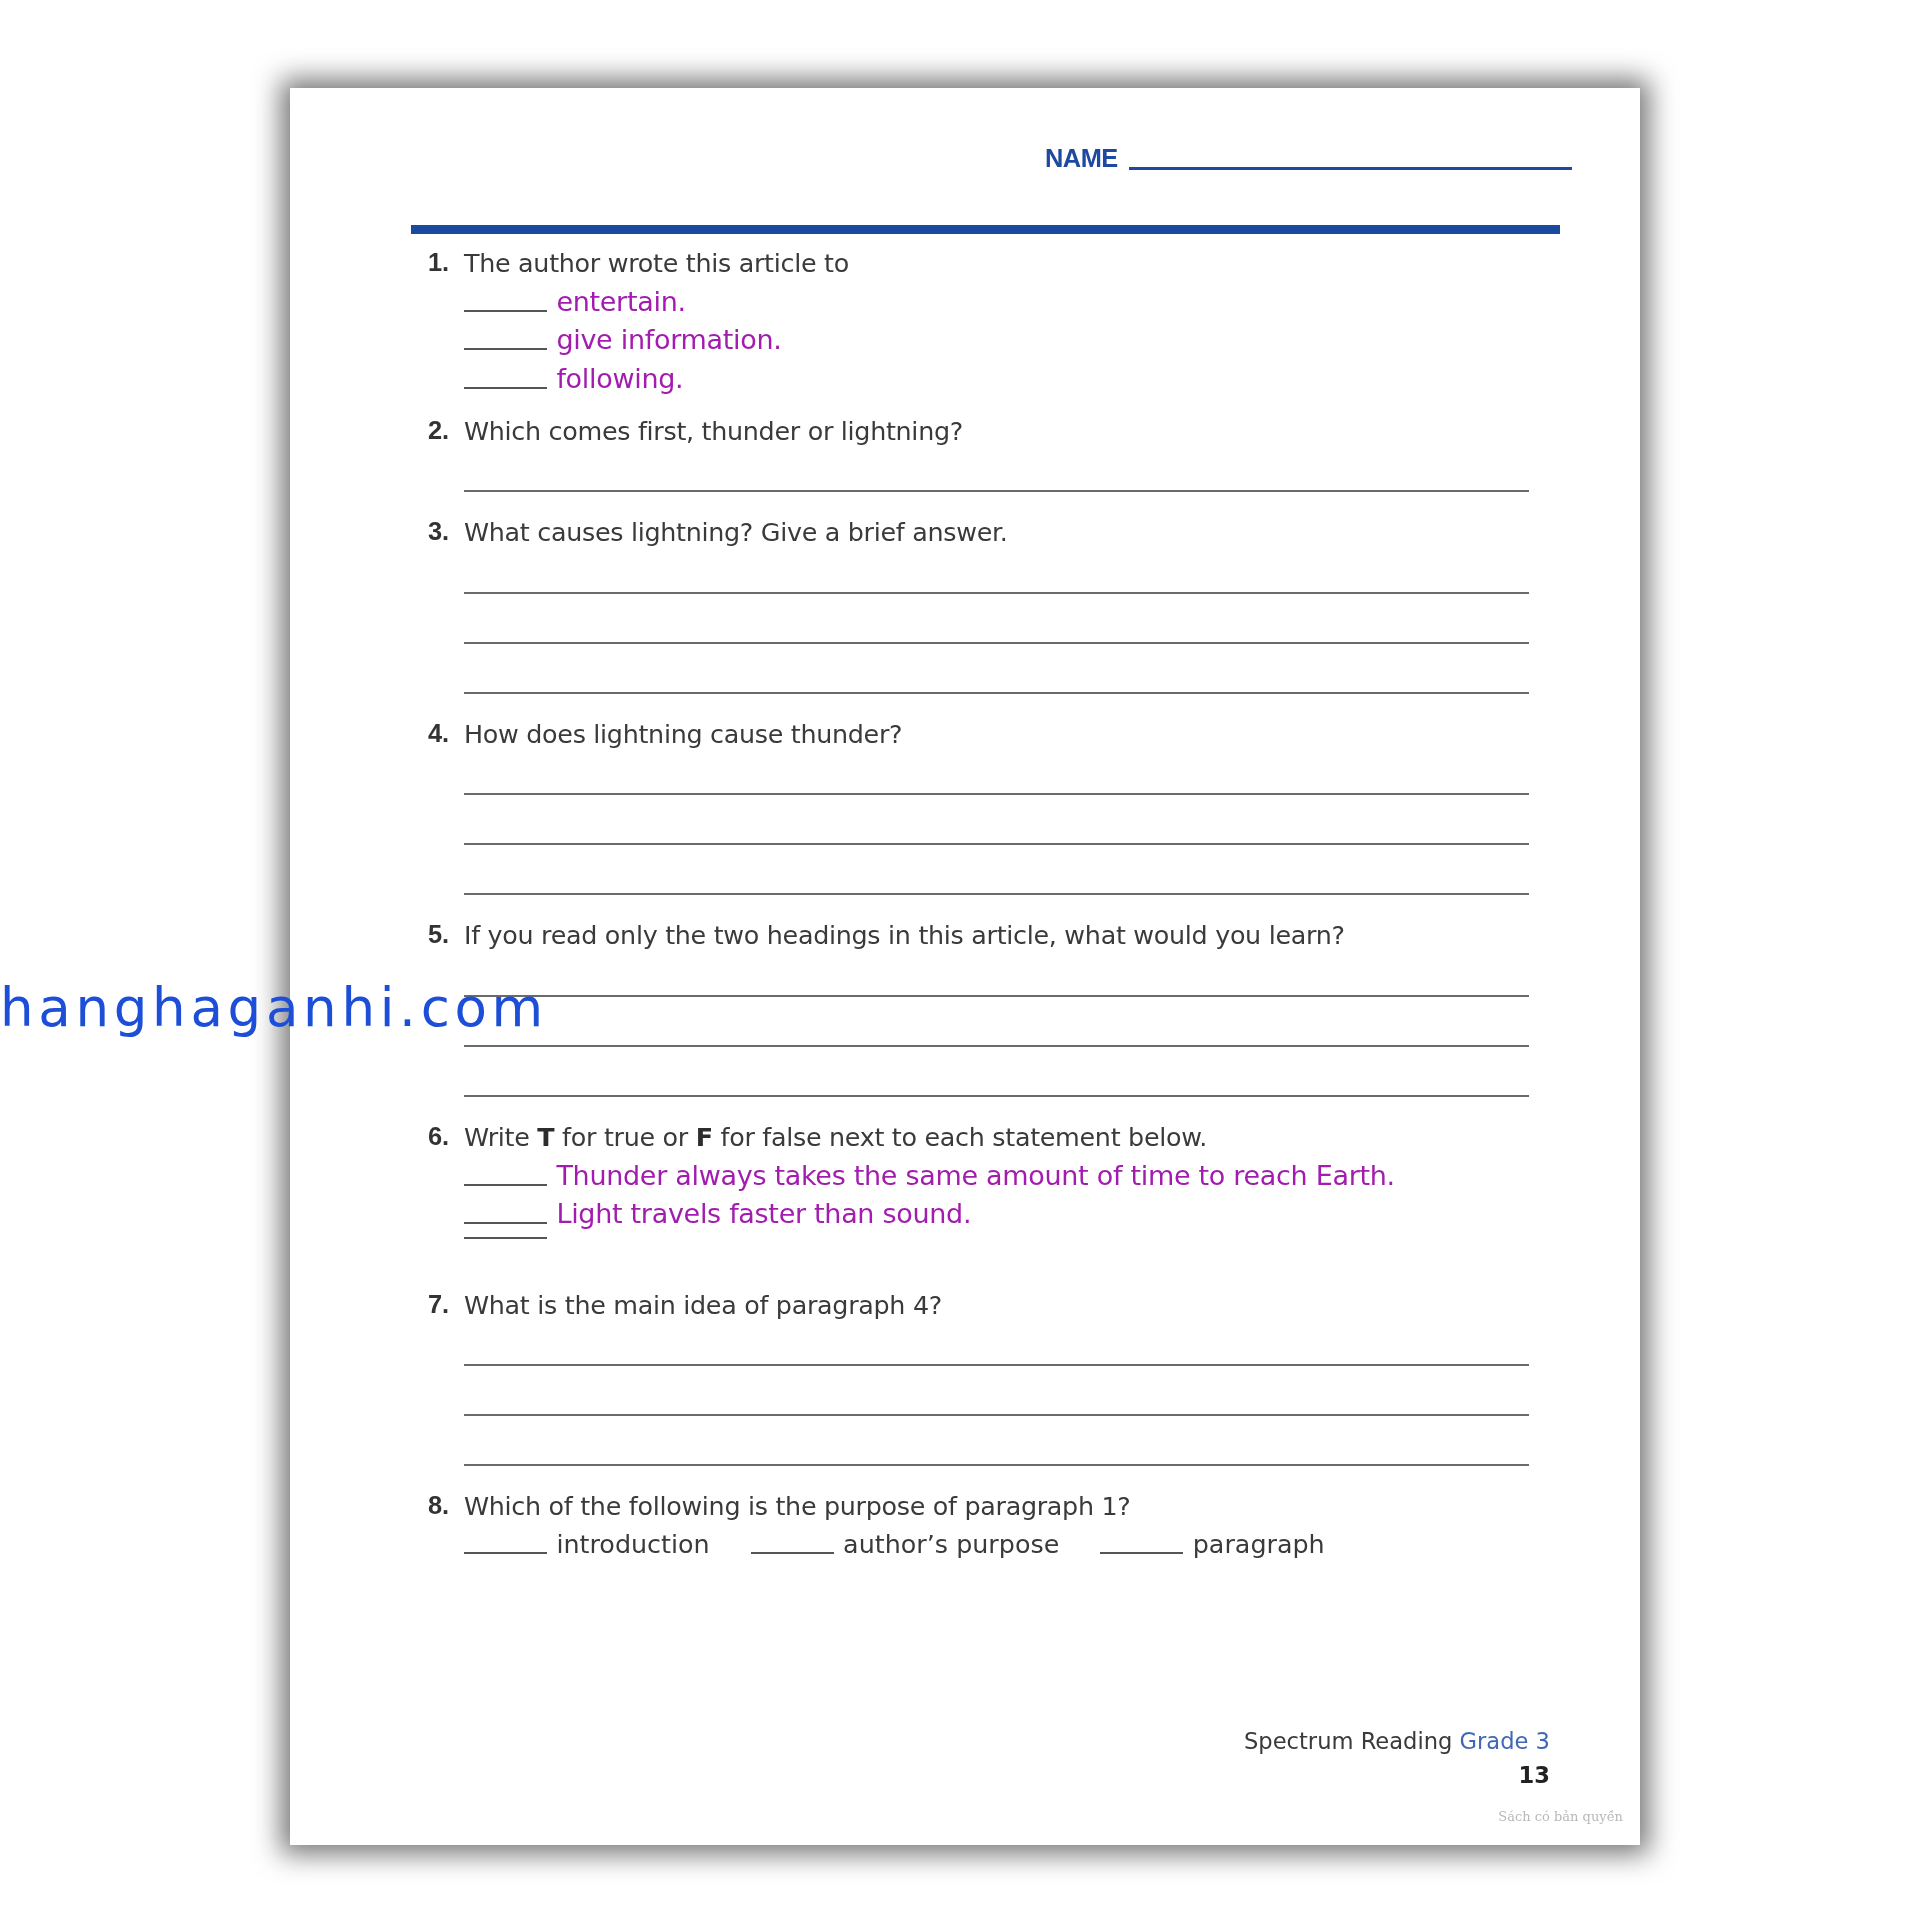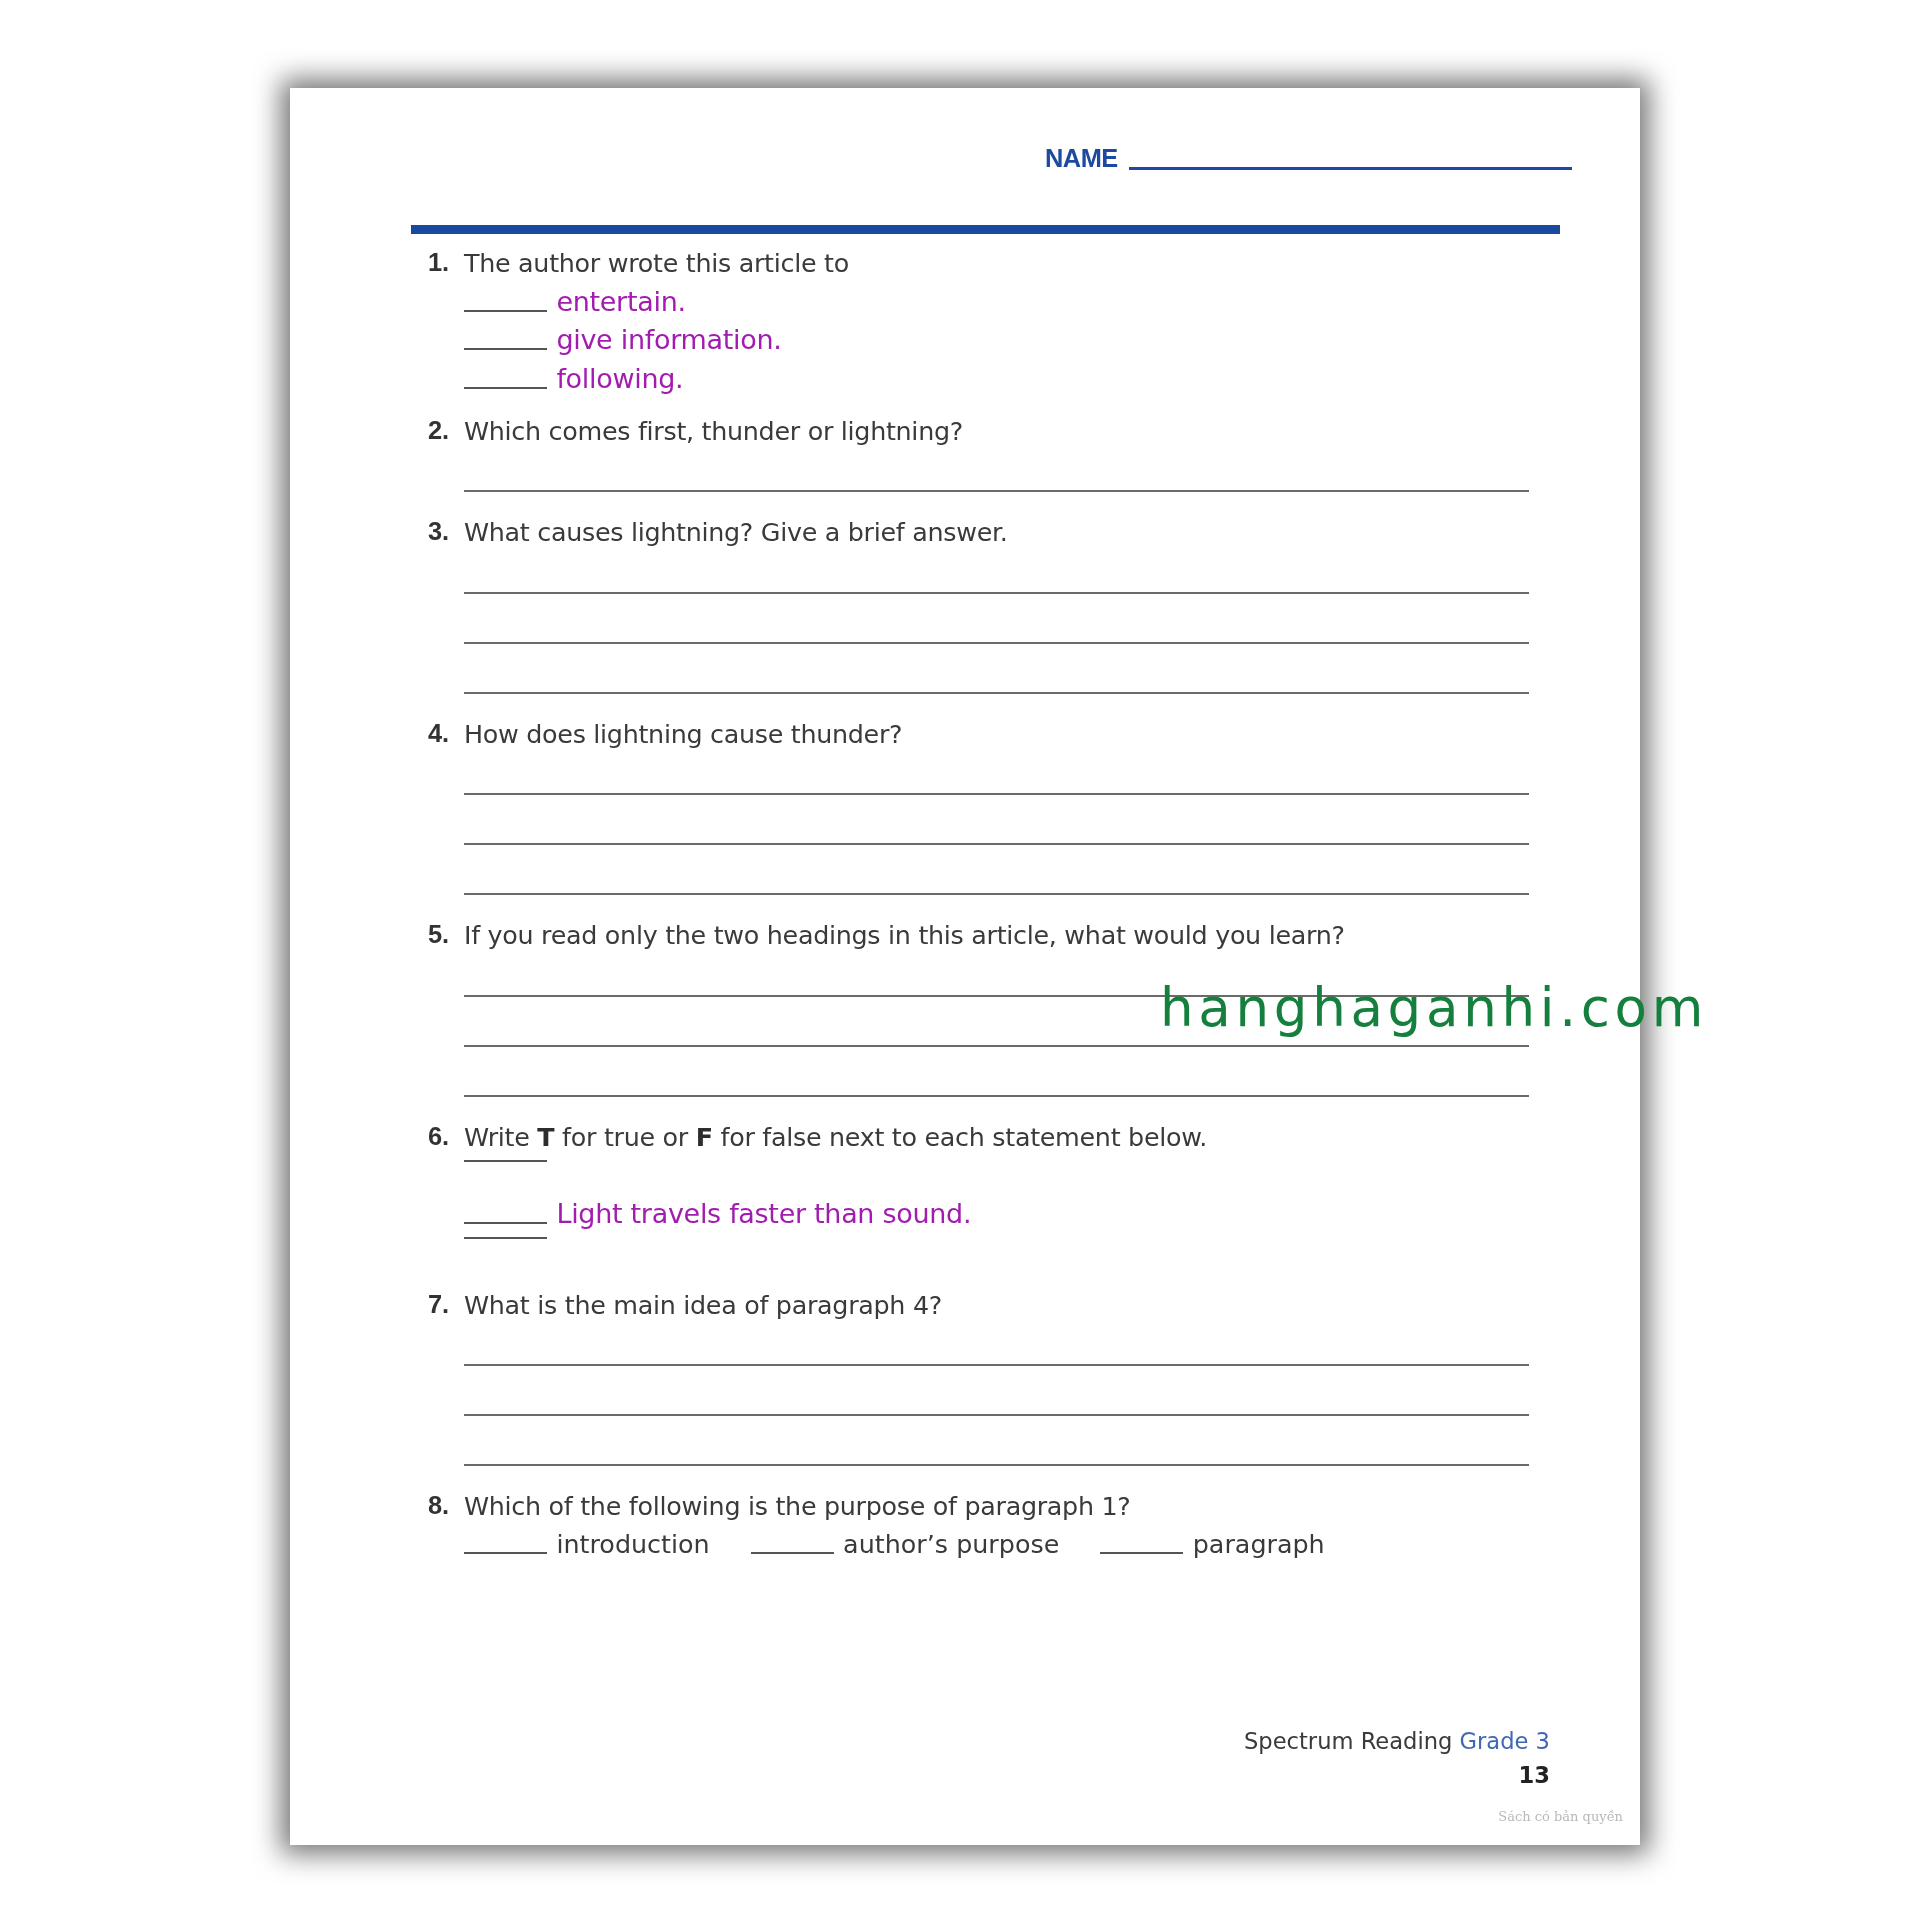--- a/index.html
+++ b/index.html
@@ -20,22 +20,22 @@
   .qnum { position:absolute; left:138px; font-weight:bold; font-size:25.4px; color:#333; font-family:"Liberation Sans", sans-serif; }
   .qtext { position:absolute; left:174px; font-size:25.4px; color:#3a3a3a; white-space:nowrap; letter-spacing:-0.3px; }
   .opt { position:absolute; left:174px; display:flex; align-items:flex-end; font-size:27px; color:#a21caf; white-space:nowrap; letter-spacing:-0.3px; }
   .blank { display:inline-block; width:83px; height:1.9px; background:#555; margin-right:9.4px; margin-bottom:4.7px; }
   .ans-line { position:absolute; left:174px; width:1065px; height:1.9px; background:#6a6a6a; }
   .inline-opts { position:absolute; left:174px; display:flex; font-size:25.4px; color:#3a3a3a; white-space:nowrap; }
   .inline-opt { display:flex; align-items:flex-end; margin-right:41px; }
   b.em { font-weight:bold; color:#2d2d2d; }
 
   .watermark {
-    position:absolute; left:0; width:1708px; top:977px; text-align:right;
-    font-size:53px; color:#15803d; letter-spacing:4.7px; font-family:"DejaVu Sans", sans-serif;
+    position:absolute; left:0; width:1708px; top:977px; text-align:left;
+    font-size:53px; color:#1d4ed8; letter-spacing:4.7px; font-family:"DejaVu Sans", sans-serif;
   }
   .footer-title { position:absolute; right:90px; top:1640px; font-size:22.6px; color:#3a3a3a; white-space:nowrap; }
   .footer-grade { color:#4168b5; }
   .page-num { position:absolute; right:90px; top:1674px; font-size:22.6px; font-weight:bold; color:#222; }
   .copyright { position:absolute; right:17px; top:1721px; font-size:13px; color:#b8b8b8; font-family:"DejaVu Serif", serif; }
 </style>
 </head>
 <body>
 
 <div class="page">
@@ -91,20 +91,21 @@
     <div class="ans-line" style="top:907px;"></div>
     <div class="ans-line" style="top:957px;"></div>
     <div class="ans-line" style="top:1007px;"></div>
   </div>
 
   <div class="q" style="top:0;">
     <span class="qnum" style="top:1034px;">6.</span>
     <span class="qtext" style="top:1034px;"><span>Write </span><b class="em">T</b><span> for true or </span><b class="em">F</b><span> for false next to each statement below.</span></span>
     <div class="opt" style="top:1072px;">
       <span class="blank"></span>
+      <span>Thunder always takes the same amount of time to reach Earth.</span>
     </div>
     <div class="opt" style="top:1110px;">
       <span class="blank"></span>
       <span>Light travels faster than sound.</span>
     </div>
     <div class="opt" style="top:1149px;">
       <span class="blank"></span>
     </div>
   </div>
 

